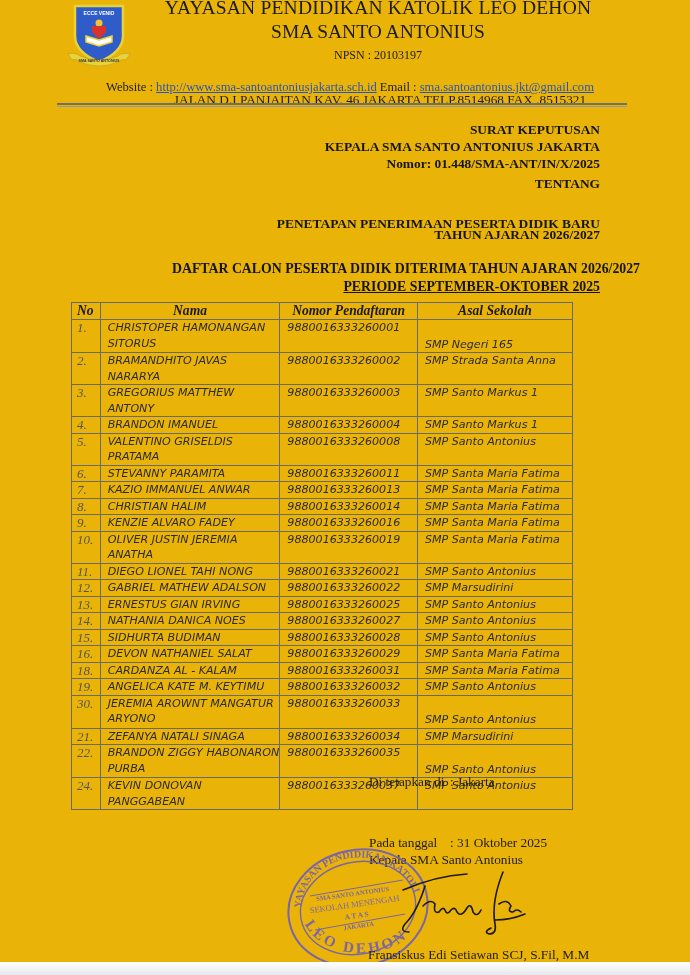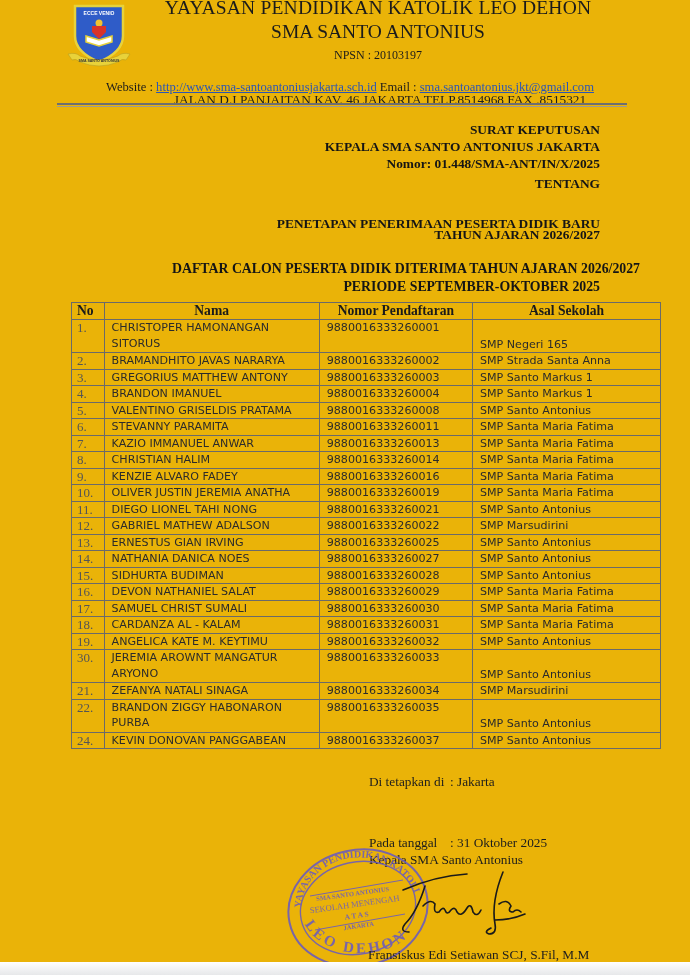--- a/index.html
+++ b/index.html
@@ -24,24 +24,24 @@
   
   .title { position: absolute; left: 100px; width: 500px; text-align: right; font-weight: bold;
     font-size: 13.4px; white-space: nowrap; color: #151515; }
   .t1 { top: 122px; }
   .t2 { top: 139px; }
   .t3 { top: 156px; }
   .t4 { top: 176px; }
   .t5 { top: 216px; }
   .t6 { top: 219px; margin-top: 8px; }
   .t7 { top: 261px; font-size: 13.8px; left: 60px; width: 580px; }
-  .t8 { top: 279px; font-size: 13.8px; }
-
-  
-  table.list { position: absolute; left: 71px; top: 302px; width: 590px; border-collapse: collapse; }
+  .t8 { top: 279px; font-size: 13.8px; text-decoration: underline; }
+
+  
+  table.list { position: absolute; left: 71px; top: 302px; width: 502px; border-collapse: collapse; font-style: italic; }
   table.list td, table.list th { border: 1px solid #6a6a6a; vertical-align: top; }
   table.list th { font-weight: bold; font-size: 13.6px; height: 17px; line-height: 15px;
     text-align: center; font-family: "Liberation Serif", serif; color: #1a1a1a; }
   table.list th.c-no { text-align: left; padding-left: 5px; }
   table.list td { height: 16.5px; line-height: 15.5px; font-size: 11.1px;
     font-family: "DejaVu Sans", "Liberation Sans", sans-serif; color: #2b2b2b; padding-left: 7px; }
   table.list td.c-no { font-family: "Liberation Serif", serif; font-size: 13px; color: #555; padding-left: 5px; }
   table.list tr.tall td { height: 33px; }
   table.list tr.tall td.c-school { vertical-align: bottom; }
   .c-no { width: 30px; }
@@ -189,26 +189,20 @@
         <tr>
           <td class="c-no">15.</td>
           <td class="c-name">SIDHURTA BUDIMAN</td>
           <td class="c-reg">9880016333260028</td>
           <td class="c-school">SMP Santo Antonius</td>
         </tr>
         <tr>
           <td class="c-no">16.</td>
           <td class="c-name">DEVON NATHANIEL SALAT</td>
           <td class="c-reg">9880016333260029</td>
-          <td class="c-school">SMP Santa Maria Fatima</td>
-        </tr>
-        <tr>
-          <td class="c-no">17.</td>
-          <td class="c-name">SAMUEL CHRIST SUMALI</td>
-          <td class="c-reg">9880016333260030</td>
           <td class="c-school">SMP Santa Maria Fatima</td>
         </tr>
         <tr>
           <td class="c-no">18.</td>
           <td class="c-name">CARDANZA AL - KALAM</td>
           <td class="c-reg">9880016333260031</td>
           <td class="c-school">SMP Santa Maria Fatima</td>
         </tr>
         <tr>
           <td class="c-no">19.</td>

